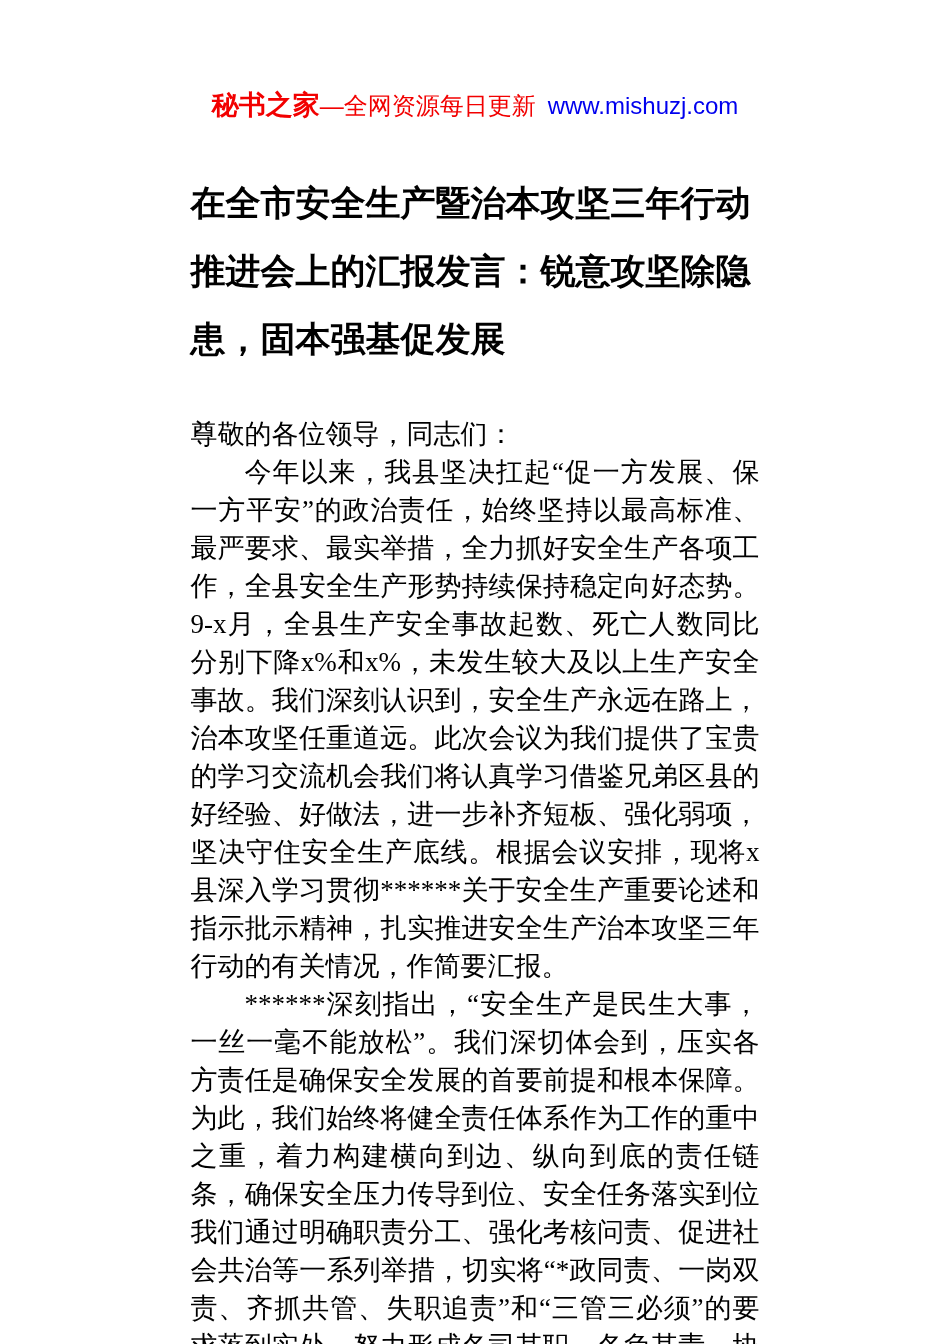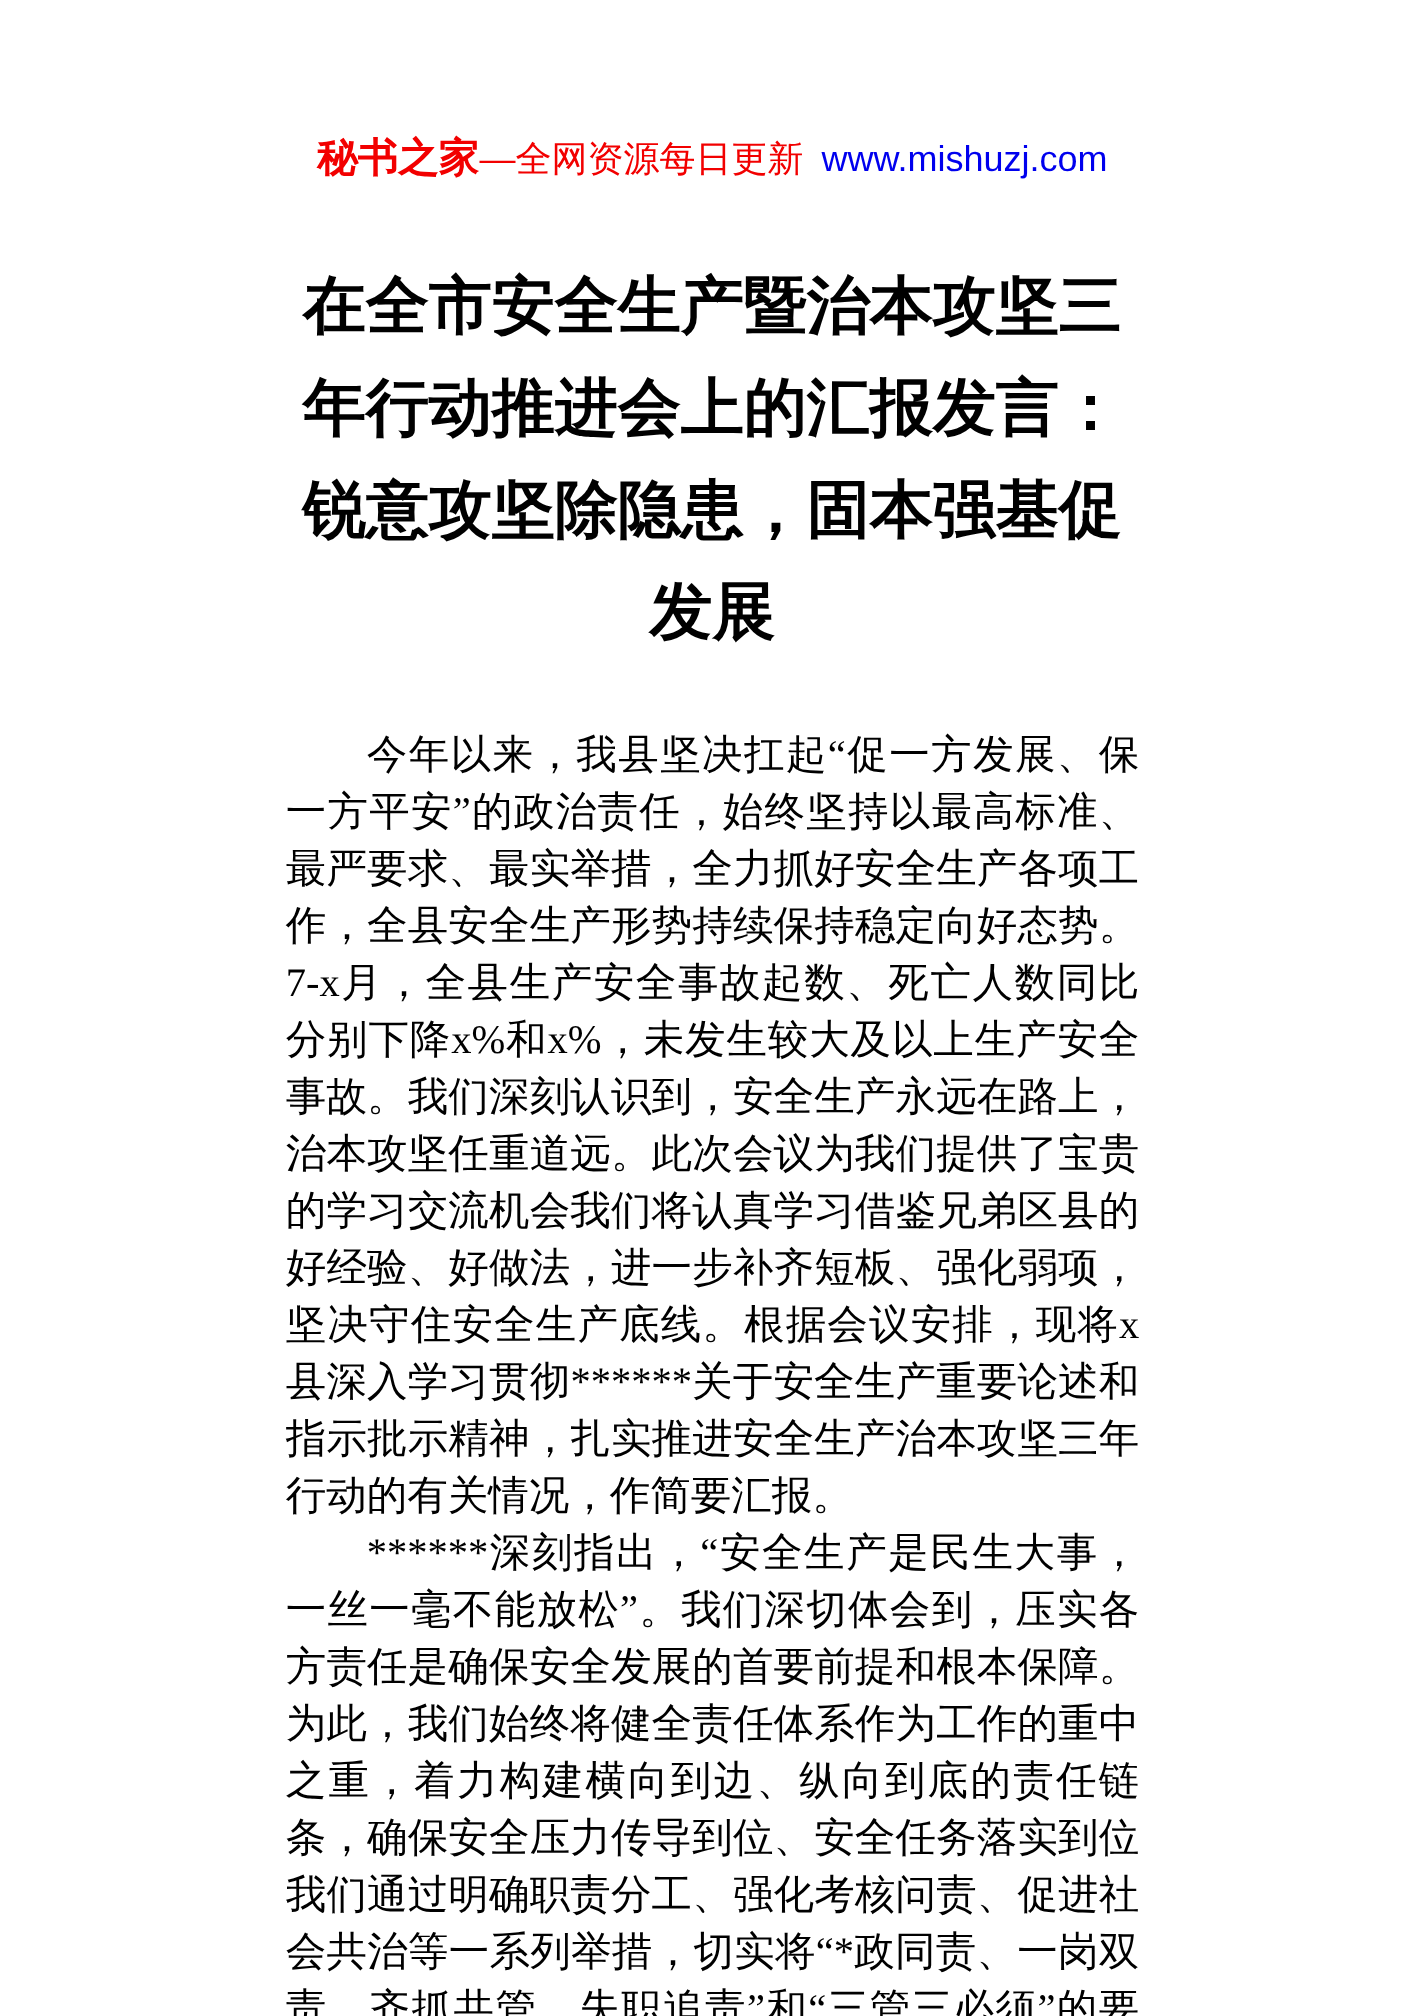--- a/index.html
+++ b/index.html
@@ -32,23 +32,22 @@
   }
   .site-tagline {
     font-weight: normal;
   }
   .site-url {
     margin-left: 12px;
   }
   .doc-title {
     font-family: "Liberation Sans", sans-serif;
     font-weight: bold;
-    font-size: 42px;
+    font-size: 35px;
     line-height: 68px;
-    text-align: center;
     color: #000000;
     margin: 46px 0 42px 0;
   }
   .doc-body {
     font-size: 27px;
     line-height: 38px;
     text-align: justify;
     color: #000000;
   }
   .para {
@@ -65,18 +64,19 @@
 
 <div class="page">
 
   <div class="site-header">
     <span class="site-name" style="color: rgb(242, 0, 0);">秘书之家</span><span class="site-tagline" style="color: rgb(242, 0, 0);"><span>—</span><span>全网资源每日更新</span></span><span class="site-url" style="color: rgb(0, 0, 238);">www.mishuzj.com</span>
   </div>
 
   <h1 class="doc-title">在全市安全生产暨治本攻坚三年行动推进会上的汇报发言：锐意攻坚除隐患，固本强基促发展</h1>
 
   <div class="doc-body">
-    <p class="para">今年以来，我县坚决扛起“促一方发展、保一方平安”的政治责任，始终坚持以最高标准、最严要求、最实举措，全力抓好安全生产各项工作，全县安全生产形势持续保持稳定向好态势。7-x月，全县生产安全事故起数、死亡人数同比分别下降x%和x%，未发生较大及以上生产安全事故。我们深刻认识到，安全生产永远在路上，治本攻坚任重道远。此次会议为我们提供了宝贵的学习交流机会我们将认真学习借鉴兄弟区县的好经验、好做法，进一步补齐短板、强化弱项，坚决守住安全生产底线。根据会议安排，现将x县深入学习贯彻******关于安全生产重要论述和指示批示精神，扎实推进安全生产治本攻坚三年行动的有关情况，作简要汇报。</p>
+    <p class="para no-indent">尊敬的各位领导，同志们：</p>
+    <p class="para">今年以来，我县坚决扛起“促一方发展、保一方平安”的政治责任，始终坚持以最高标准、最严要求、最实举措，全力抓好安全生产各项工作，全县安全生产形势持续保持稳定向好态势。9-x月，全县生产安全事故起数、死亡人数同比分别下降x%和x%，未发生较大及以上生产安全事故。我们深刻认识到，安全生产永远在路上，治本攻坚任重道远。此次会议为我们提供了宝贵的学习交流机会我们将认真学习借鉴兄弟区县的好经验、好做法，进一步补齐短板、强化弱项，坚决守住安全生产底线。根据会议安排，现将x县深入学习贯彻******关于安全生产重要论述和指示批示精神，扎实推进安全生产治本攻坚三年行动的有关情况，作简要汇报。</p>
     <p class="para">******深刻指出，“安全生产是民生大事，一丝一毫不能放松”。我们深切体会到，压实各方责任是确保安全发展的首要前提和根本保障。为此，我们始终将健全责任体系作为工作的重中之重，着力构建横向到边、纵向到底的责任链条，确保安全压力传导到位、安全任务落实到位我们通过明确职责分工、强化考核问责、促进社会共治等一系列举措，切实将“*政同责、一岗双责、齐抓共管、失职追责”和“三管三必须”的要求落到实处，努力形成各司其职、各负其责、协同联动的安全生产工作格局，为深</p>
     <p class="para">一、聚焦责任落实，织密织牢安全生产防护体系</p>
   </div>
 
 </div>
 
 </body></html>

